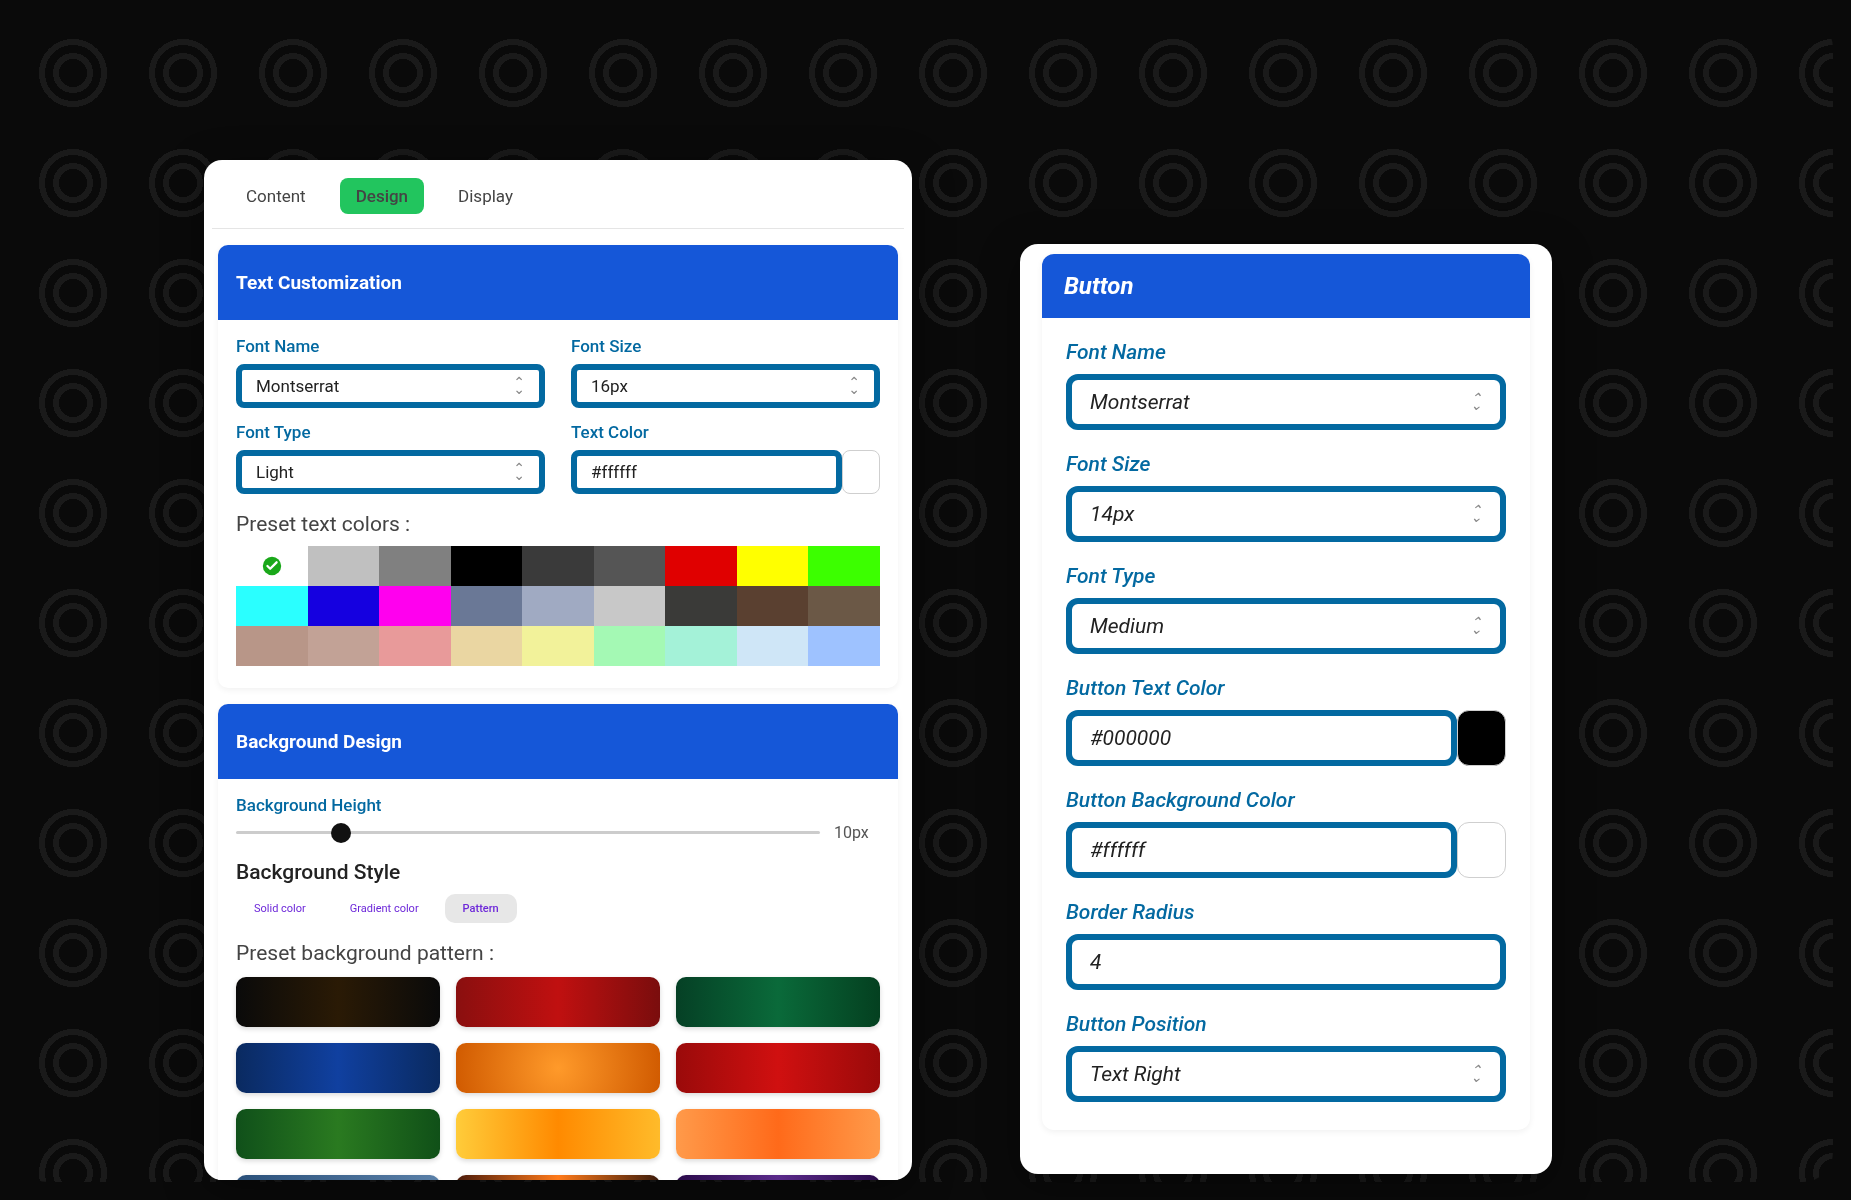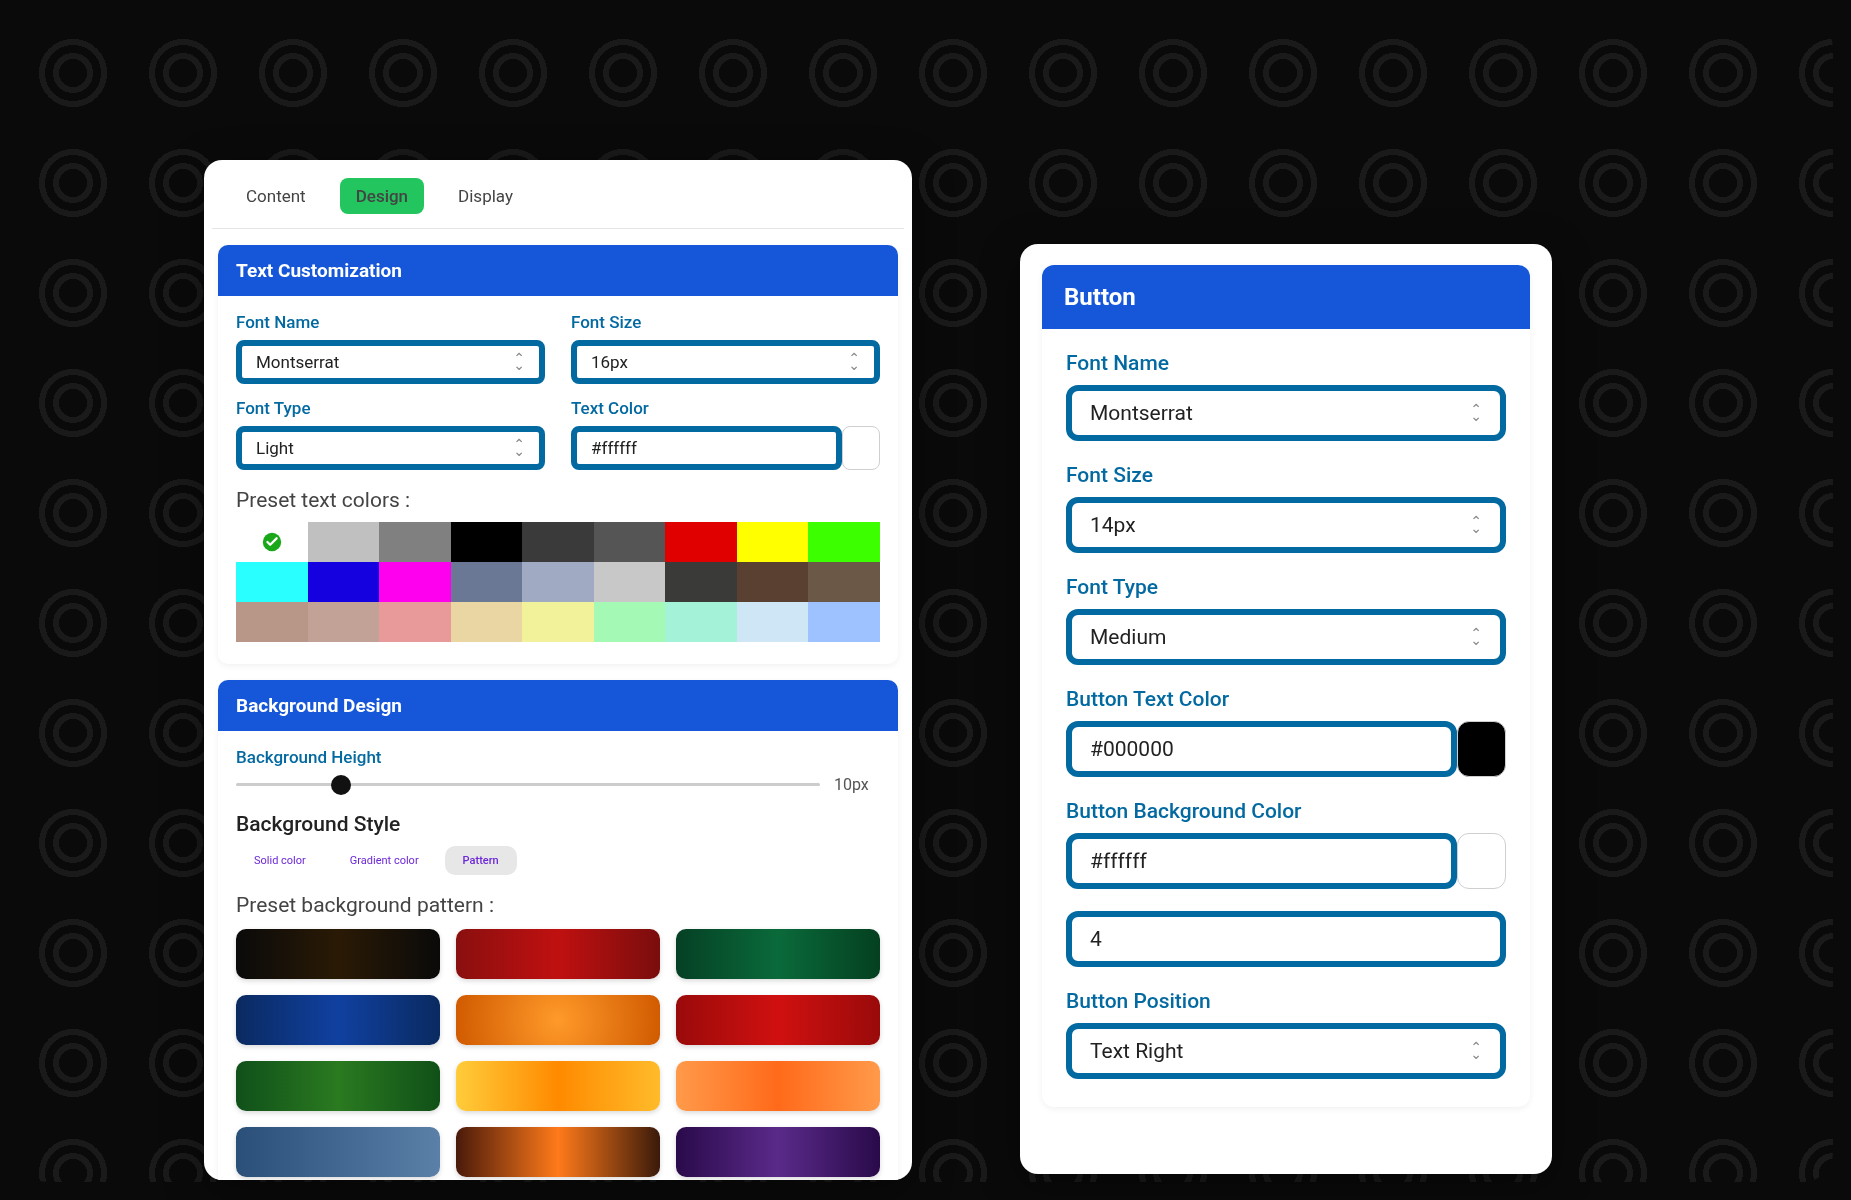--- a/index.html
+++ b/index.html
@@ -31,21 +31,21 @@
   overflow: hidden;
 }
 .panel-left { left: 204px; top: 160px; width: 708px; height: 1020px; }
 .panel-right { left: 1020px; top: 244px; width: 532px; height: 930px; }
 
 .tabs { display: flex; gap: 18px; padding: 18px 18px 14px; border-bottom: 1px solid #e5e5e5; margin: 0 8px; }
 .tab { padding: 8px 16px; border-radius: 8px; font-size: 17px; color: #444; cursor: pointer; }
 .tab.active { background: #22c55e; font-weight: 500; }
 
 .section { margin: 16px 14px 0; border-radius: 10px; overflow: hidden; box-shadow: 0 2px 6px rgba(0,0,0,0.06); background:#fff;}
-.section-header { background: #1557d8; color: #fff; font-weight: 700; padding: 14px 18px; font-size: 19px; }
+.section-header { background: #1557d8; color: #fff; font-weight: 700; padding: 26px 18px; font-size: 19px; }
 .section-body { padding: 16px 18px 22px; }
 
 .row2 { display: flex; gap: 26px; }
 .col { flex: 1; }
 .field-label { font-size: 17px; color: #0369a1; font-weight: 500; margin-bottom: 8px; display:block;}
 .select, .input {
   width: 100%; height: 44px; border: 6px solid #0369a1; border-radius: 8px;
   padding: 0 14px; font-size: 17px; color: #222; background: #fff; display:flex; align-items:center; justify-content:space-between;
 }
 .select .chev { color:#888; font-size:14px; display:flex; flex-direction:column; line-height:7px;}
@@ -63,21 +63,21 @@
 .slider-thumb { position:absolute; top:50%; transform:translate(-50%,-50%); width:20px; height:20px; background:#111; border-radius:50%;}
 .slider-val { font-size:16px; color:#555; min-width:46px;}
 
 .seg { display:flex; gap:8px; margin-top:10px;}
 .seg-btn { padding:8px 18px; border-radius:10px; font-size:11px; color:#6d28d9; cursor:pointer;}
 .seg-btn.active { background:#e7e7e7; font-weight:500;}
 
 .pattern-grid { display:grid; grid-template-columns: repeat(3, 1fr); gap:16px; margin-top:12px;}
 .pswatch { height:50px; border-radius:10px; box-shadow: 0 2px 5px rgba(0,0,0,0.15);}
 
-.panel-right .section { margin: 21px 22px 0; border-radius:12px;}
+.panel-right .section { margin: 10px 22px 0; border-radius:12px;font-style:italic;}
 .panel-right .section-header { font-size:24px; padding:18px 22px;}
 .panel-right .section-body { padding: 22px 24px 28px;}
 .panel-right .field-label { font-size:21px; margin-bottom:10px;}
 .panel-right .select, .panel-right .input { height:56px; font-size:21px; border-radius:12px; padding:0 18px;}
 .panel-right .swatch-sm { width:56px; height:56px; border-radius:12px;}
 .panel-right .field-gap { margin-top:22px;}
 </style>
 </head>
 <body>
 
@@ -254,20 +254,21 @@
       <div class="field-gap"></div>
       <span class="field-label">Button Background Color</span>
       <div class="input-row">
         <div class="input">
           <span>#ffffff</span>
         </div>
         <div class="swatch-sm" style="background:#fff"></div>
       </div>
 
       <div class="field-gap"></div>
+      <span class="field-label">Border Radius</span>
       <div class="input">
         <span>4</span>
       </div>
 
       <div class="field-gap"></div>
       <span class="field-label">Button Position</span>
       <div class="select">
         <span>Text Right</span>
         <span class="chev">
             <span>⌃</span>

